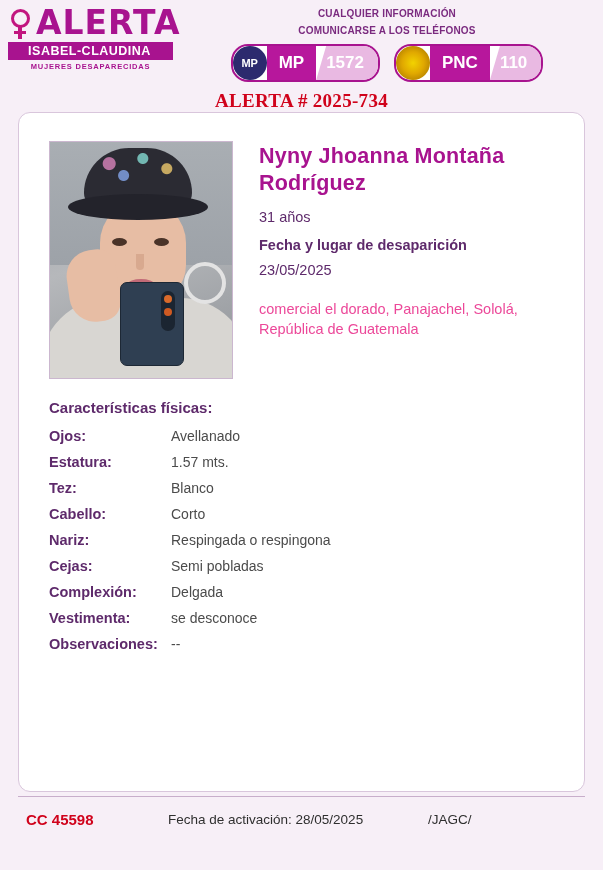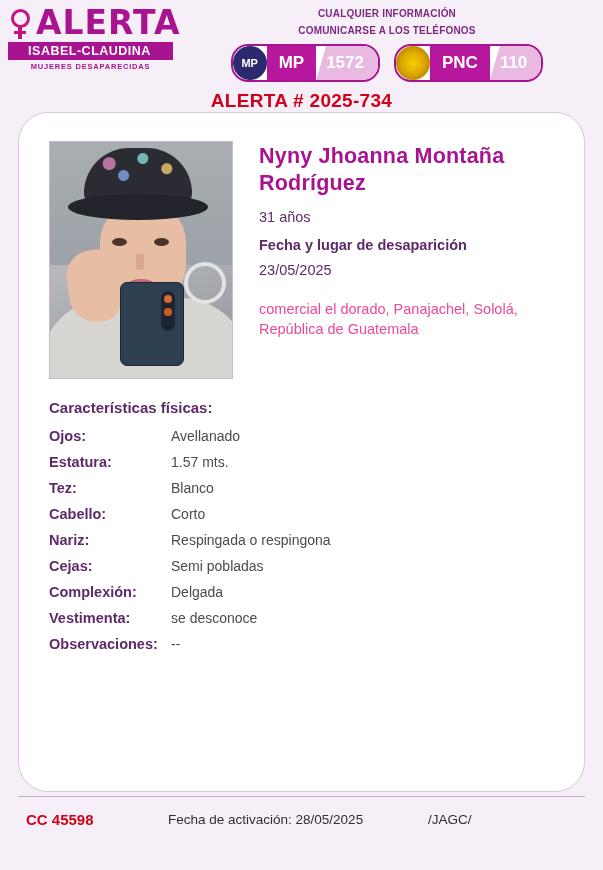--- a/index.html
+++ b/index.html
@@ -170,32 +170,33 @@
     clip-path: polygon(10px 0, 100% 0, 100% 100%, 0 100%);
   }
 
   .alert-number {
     text-align: center;
     color: #d0021b;
     font-weight: bold;
     font-size: 19px;
     margin-top: 2px;
     letter-spacing: 0.3px;
+    font-family: Liberation Serif, serif;
   }
 
   
   .card {
     position: absolute;
     left: 18px;
     top: 112px;
     width: 567px;
     height: 680px;
     background: #ffffff;
     border: 1px solid #d9c6dc;
-    border-radius: 30px;
+    border-radius: 12px;
     box-sizing: border-box;
     padding: 28px 30px 10px 30px;
   }
 
   .top-section {
     display: flex;
     gap: 26px;
   }
   .photo {
     width: 182px;

